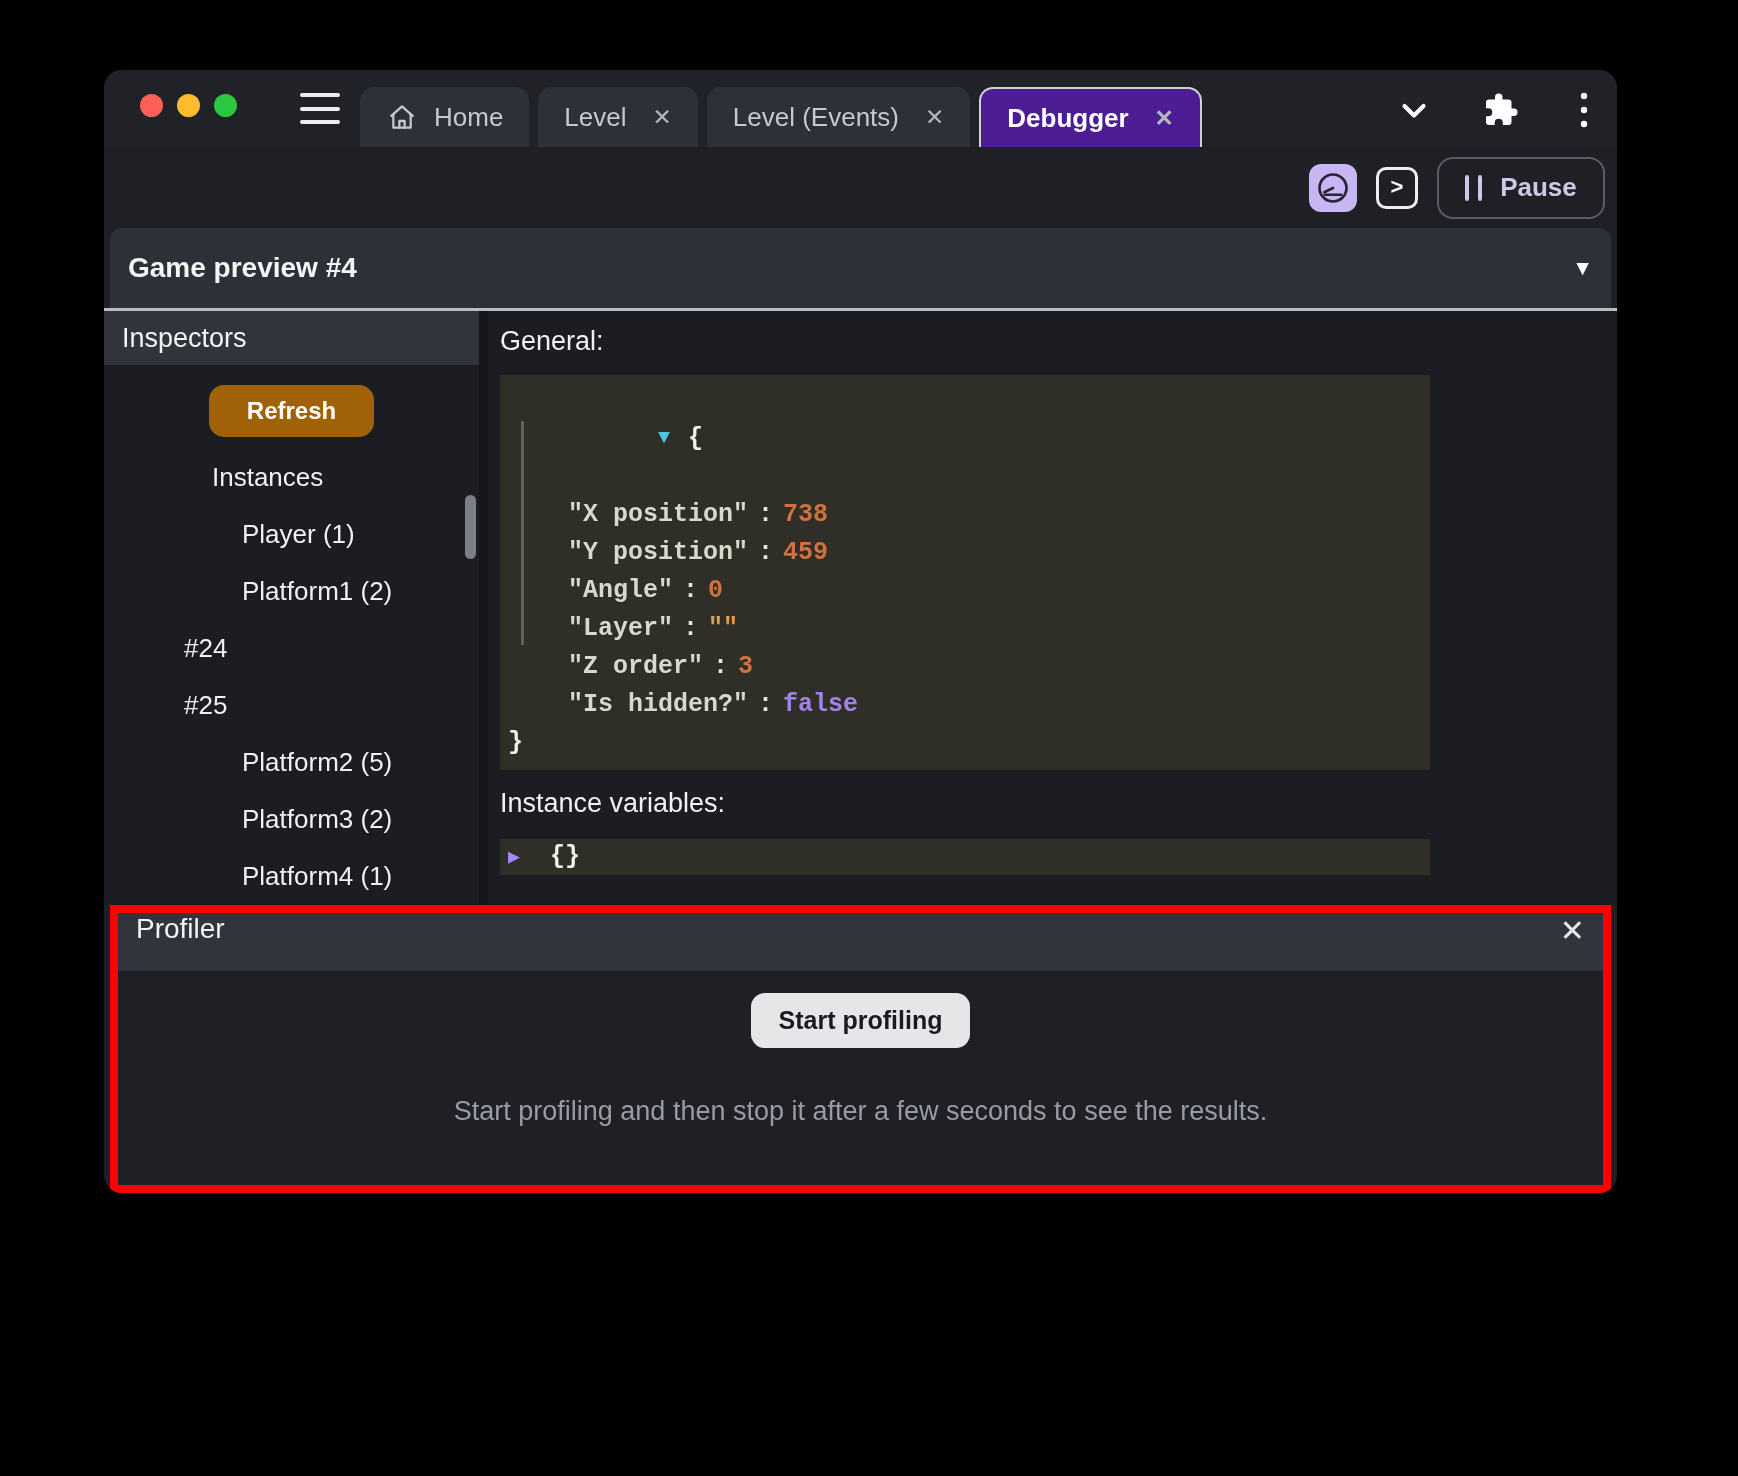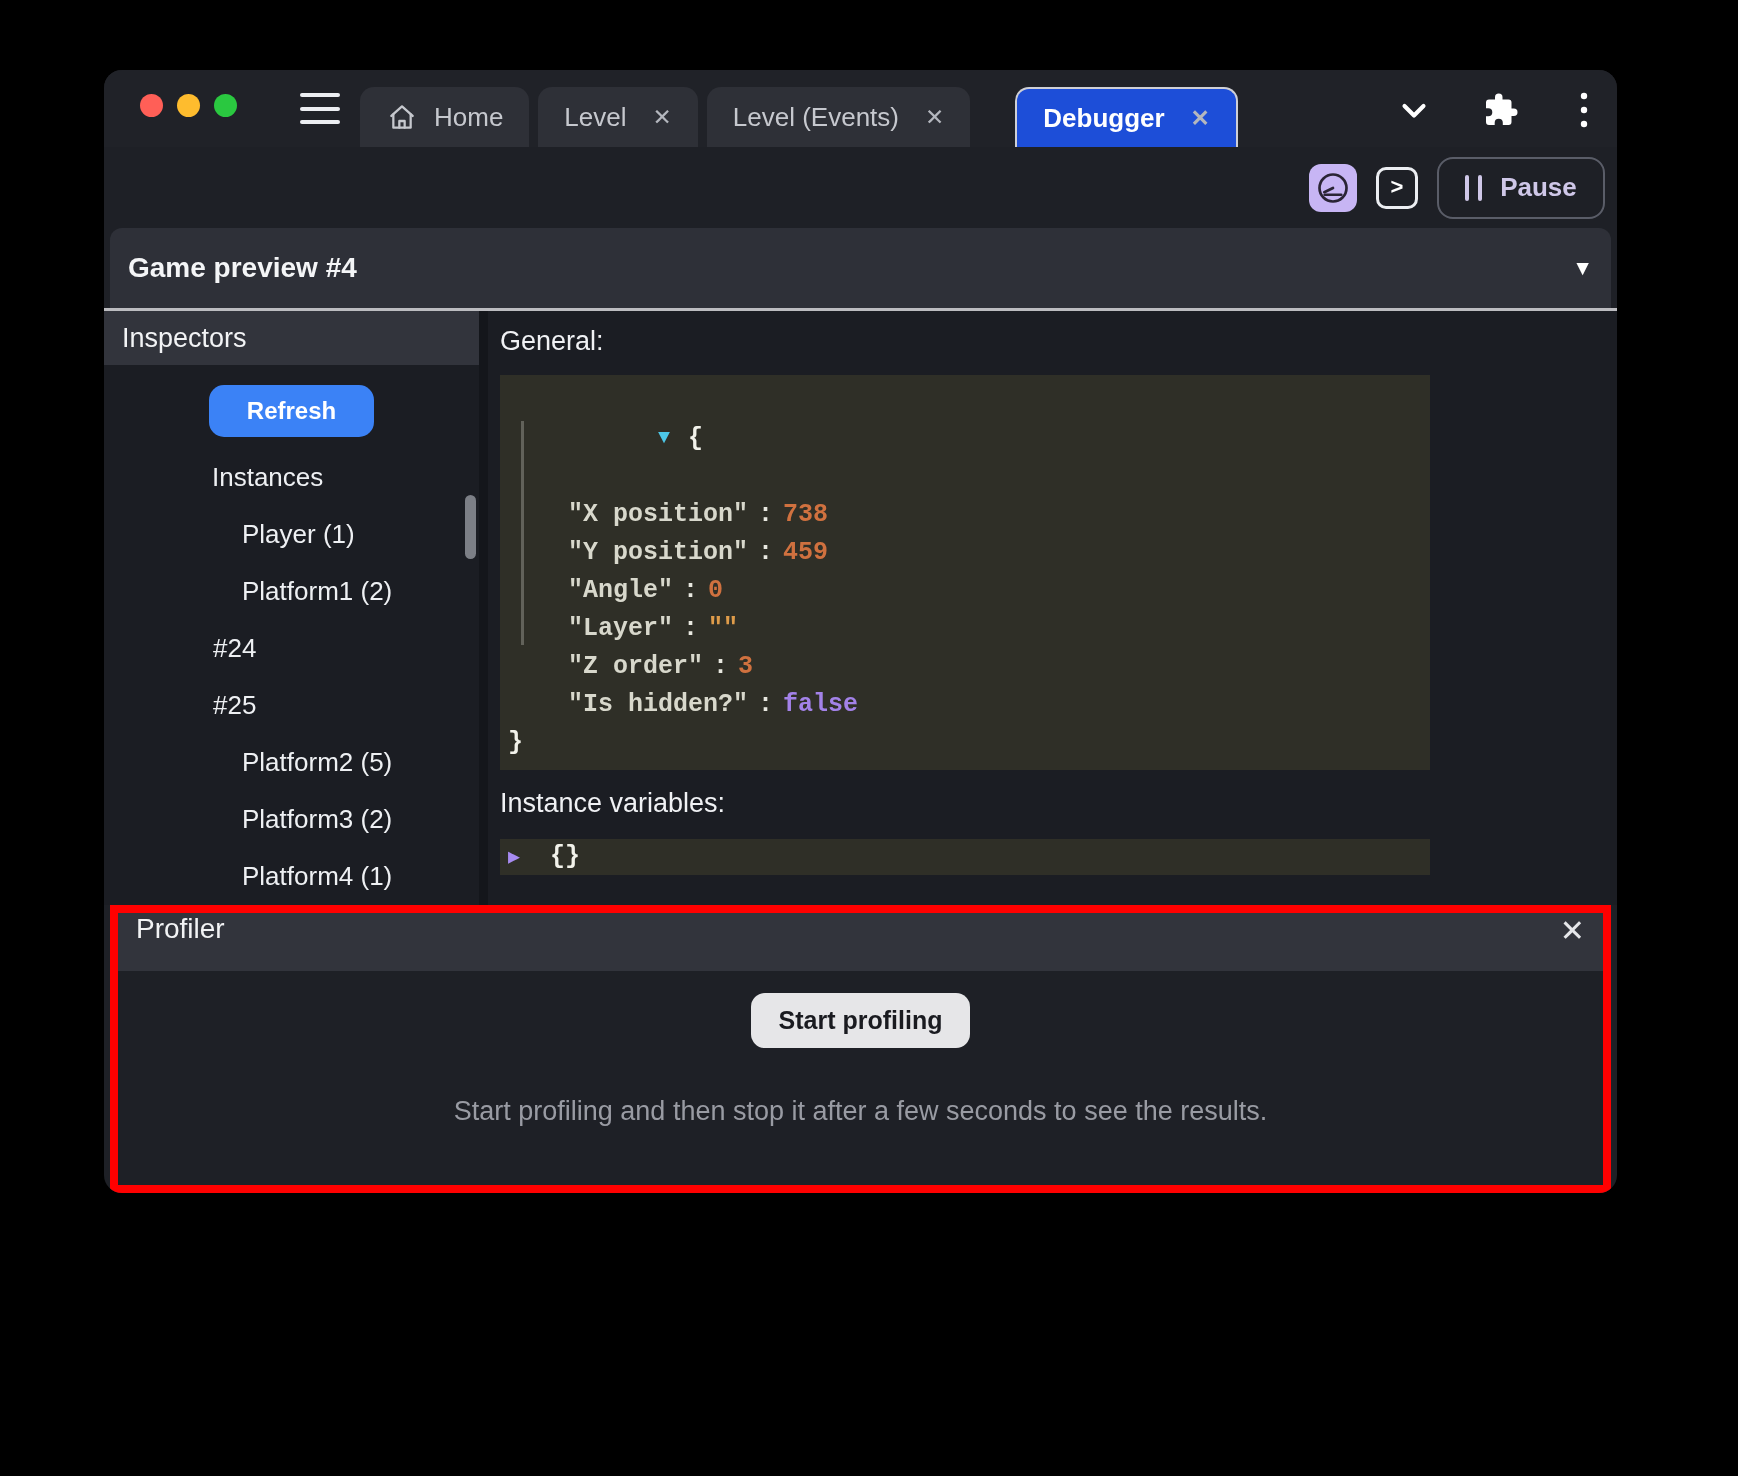--- a/index.html
+++ b/index.html
@@ -14,21 +14,21 @@
   .traffic { position:absolute; left:36px; top:24px; display:flex; gap:14px; }
   .light { width:23px; height:23px; border-radius:50%; }
   .light.red { background:#ff5f57; } .light.yellow { background:#febc2e; } .light.green { background:#2ac840; }
   .hamburger { position:absolute; left:196px; top:23px; width:40px; height:31px;
                display:flex; flex-direction:column; justify-content:space-between; cursor:pointer; }
   .hamburger span { display:block; height:4px; background:#eceef2; border-radius:2px; }
   .tabs { position:absolute; left:256px; bottom:0; display:flex; gap:9px; align-items:center; }
   .tab { height:60px; display:flex; align-items:center; padding:0 26px;
          background:#2e3037; border-radius:14px 14px 0 0; font-size:26px; color:#c6c8ce; }
   .tab .tab-close { margin-left:26px; font-size:23px; color:#b4b7be; }
-  .tab.active { background:#1d4ed8; border:2px solid #cfd0d6; border-bottom:none; color:#fff; font-weight:bold;margin-left:36px; }
+  .tab.active { background:#4c1d95; border:2px solid #cfd0d6; border-bottom:none; color:#fff; font-weight:bold; }
   .home-icon { width:32px; height:32px; margin-right:16px; }
   .chrome-right { position:absolute; right:26px; top:20px; display:flex; align-items:center; }
   .chev-icon { width:38px; height:38px; }
   .puzzle-icon { width:36px; height:36px; margin-left:50px; }
   .kebab-icon { width:14px; height:40px; margin-left:58px; }
 
   
   .toolbar { height:81px; flex:0 0 auto; display:flex; align-items:center;
              justify-content:flex-end; padding-right:12px; gap:19px; }
   .profiler-btn { width:48px; height:48px; background:#c7b5f4; border-radius:12px;
@@ -49,28 +49,28 @@
   .pv-arrow { margin-left:auto; font-size:21px; color:#fff; }
   .divider { height:3px; background:#bcbcc0; flex:0 0 auto; }
 
   
   .content { flex:0 0 auto; height:594px; display:flex; background:#1b1d23;justify-content:center; }
   .sidebar { width:384px; flex:0 0 auto; border-right:9px solid #14161b;
              display:flex; flex-direction:column; background:#1b1d23; }
   .side-head { height:58px; background:#32343c; display:flex; align-items:center;
                padding-left:18px; font-size:27px; color:#f2f3f5; }
   .side-body { position:relative; flex:1; }
-  .refresh-btn { display:block; margin:20px auto 0; padding:12px 38px; background:#3b82f6;
+  .refresh-btn { display:block; margin:20px auto 0; padding:12px 38px; background:#a16207;
                  border:none; border-radius:15px; color:#fff; font-weight:bold; font-size:24px;
                  font-family:"Liberation Sans", sans-serif; }
   .tree { margin-top:12px; }
   .tree-item { height:57px; display:flex; align-items:center; font-size:26px; color:#eef0f3; }
   .tree-item.d0 { padding-left:108px; }
   .tree-item.d1 { padding-left:138px; }
-  .tree-item.d2 { padding-left:109px; }
+  .tree-item.d2 { padding-left:80px; }
   .side-thumb { position:absolute; right:3px; top:130px; width:11px; height:64px;
                 background:#7c7f86; border-radius:6px; }
 
   .main { flex:1; padding:15px 0 0 12px; }
   .sec-label { font-size:27px; color:#f0f1f4; }
   .code-box { position:relative; width:930px; background:#2f2f27; margin-top:18px;
               padding:6px 0 8px 8px; font-family:"Liberation Mono", monospace;
               font-weight:bold; font-size:25px; line-height:38px; color:#d8d8cc; }
   .code-line { white-space:pre; }
   .code-line.entry { padding-left:60px; }

